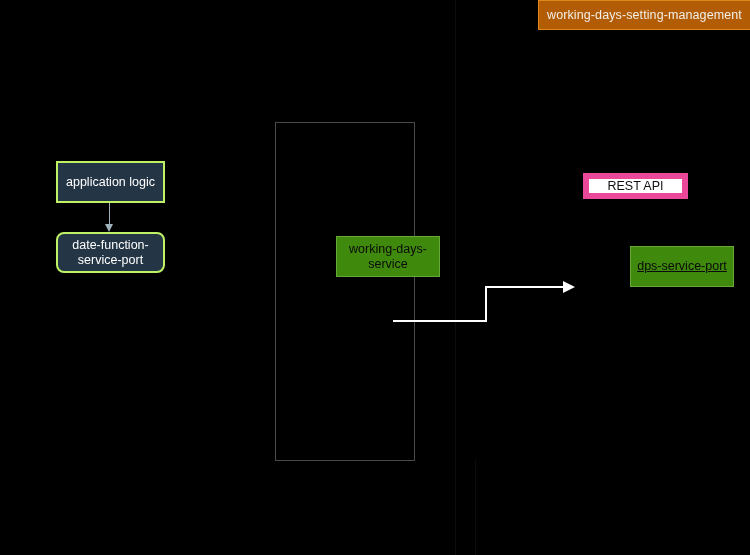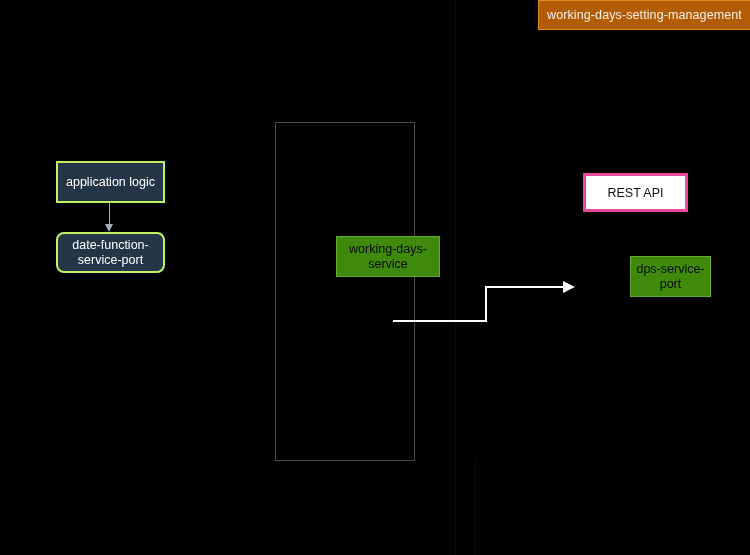--- a/index.html
+++ b/index.html
@@ -136,41 +136,42 @@
     height: 41px;
   }
   #node-working-days-service-query-connector {
     left: 289px;
     top: 295px;
     width: 104px;
     height: 52px;
   }
   #node-dps-service-port {
     left: 583px;
-    top: 256px;
-    width: 81px;
-    height: 41px;
+    top: 246px;
+    width: 104px;
+    height: 41px;
+    text-decoration: underline;
   }
   #node-dps-service-adapter {
     left: 583px;
     top: 322px;
     width: 107px;
     height: 41px;
   }
 
   
   #node-rest-api {
     position: absolute;
     left: 583px;
     top: 173px;
     width: 105px;
-    height: 39px;
+    height: 26px;
     box-sizing: border-box;
     background: #ffffff;
-    border: 3px solid #ec4899;
+    border: 6px solid #ec4899;
     color: #111111;
     font-size: 12.5px;
     display: flex;
     align-items: center;
     justify-content: center;
     text-align: center;
   }
 
   
   .wire {

